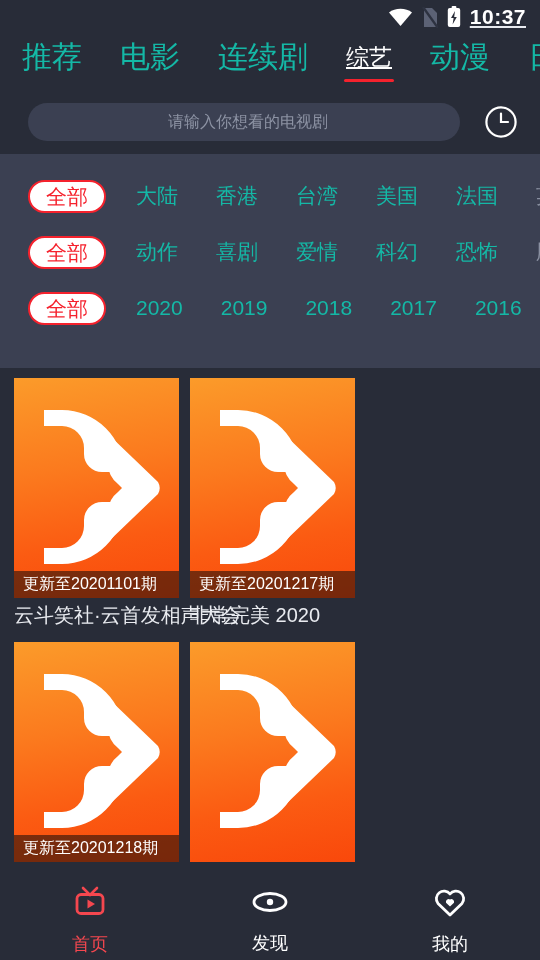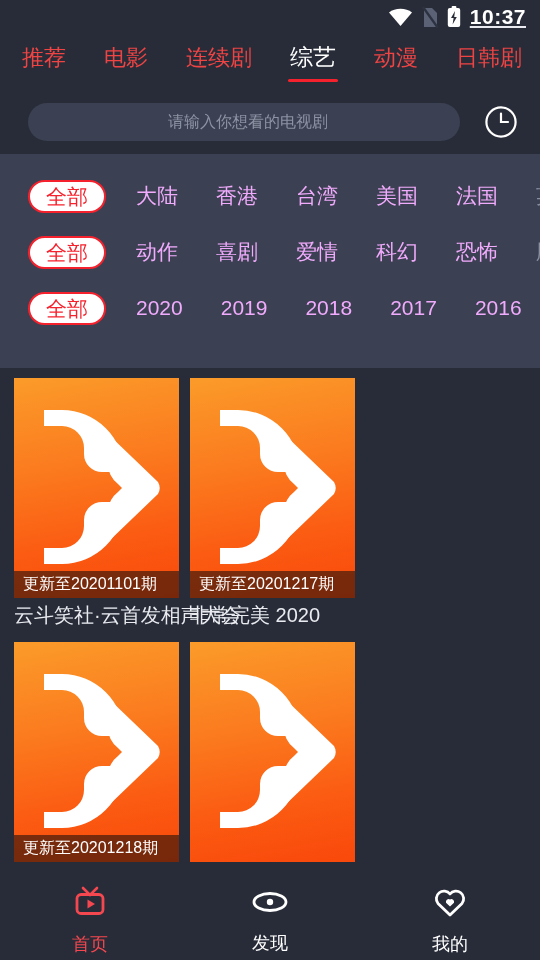--- a/index.html
+++ b/index.html
@@ -31,27 +31,27 @@
     height:56px;
     display:flex;
     align-items:center;
     background:#282c38;
     padding-left:22px;
     overflow:hidden;
     white-space:nowrap;
   }
   .tab {
     position:relative;
-    font-size:22px;
-    color:#ef4444;
+    font-size:30px;
+    color:#14b8a6;
     margin-right:38px;
     padding-bottom:9px;
     flex:0 0 auto;
   }
-  .tab.active { color:#ffffff; font-size:23px; }
+  .tab.active { color:#ffffff; font-size:23px;text-decoration:underline; }
   .tab.active::after {
     content:"";
     position:absolute;
     left:-2px; right:-2px; bottom:0;
     height:3px;
     background:#f5222d;
     border-radius:2px;
   }
 
   
@@ -83,21 +83,21 @@
   .frow {
     height:56px;
     display:flex;
     align-items:center;
     padding-left:28px;
     white-space:nowrap;
     overflow:hidden;
   }
   .fitem {
     font-size:21px;
-    color:#f0abfc;
+    color:#14b8a6;
     margin-right:38px;
     flex:0 0 auto;
   }
   .fitem.dim { color:#8a90a1; }
   .fitem.pill {
     background:#ffffff;
     color:#f5222d;
     border:2px solid #f5222d;
     border-radius:17px;
     padding:4px 16px;

